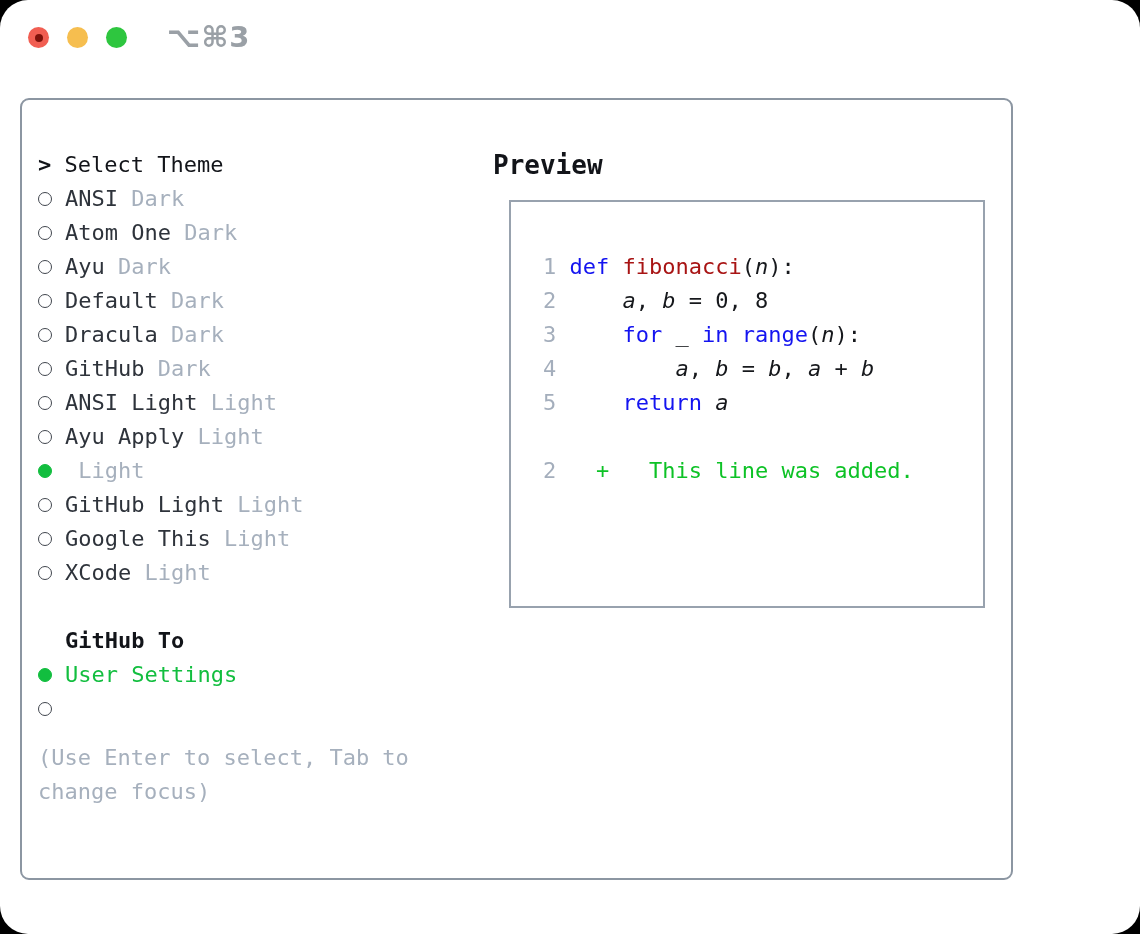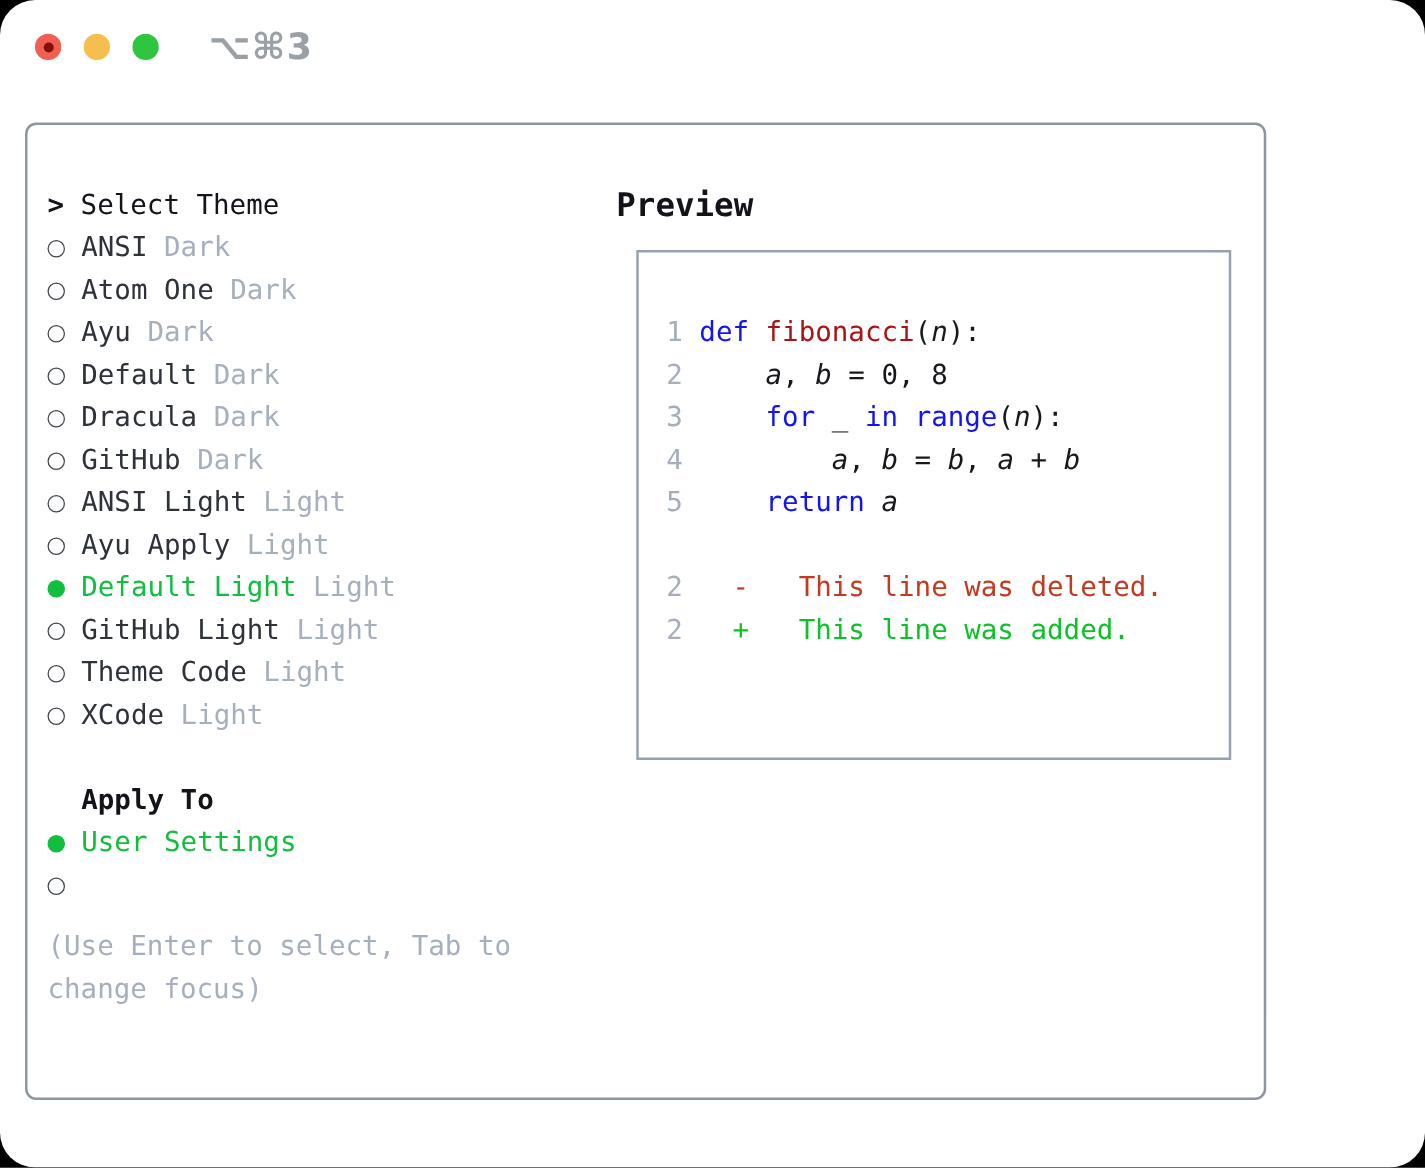--- a/index.html
+++ b/index.html
@@ -32,21 +32,21 @@
   .on .tname,.on .olabel{color:var(--sel);}
   .tbadge{color:var(--muted);margin-left:1ch;}
   .sec{margin-top:34px;}
   .sec-head{font-weight:bold;color:var(--heading);margin-left:27px;}
   .help{margin-top:15px;width:450px;font-size:22px;line-height:34px;color:var(--muted);}
 
   
   .pv-title{position:absolute;left:471px;top:48px;height:34px;line-height:34px;
             font-size:26px;font-weight:bold;color:var(--heading);}
   .pbox{position:absolute;left:487px;top:100px;width:476px;height:408px;box-sizing:border-box;
-        border:2px solid var(--pborder);background:#fff;padding:48px 0 0 22px;}
+        border:2px solid var(--pborder);background:#fff;padding:48px 0 0 32px;}
   .cl{white-space:pre;font-size:22px;line-height:34px;height:34px;color:var(--code);}
   .cl .ln{display:inline-block;width:1ch;margin-right:1ch;color:var(--linenum);}
   .blank{height:34px;}
   .kw{color:var(--kw);}
   .fn{color:var(--fn);}
   .pl{color:var(--code);}
   .va{color:var(--code);font-style:italic;}
   .ctx{color:var(--ctx);}
   .del{color:var(--del);}
   .add{color:var(--add);}
@@ -107,42 +107,41 @@
         <span class="tname">ANSI Light</span>
         <span class="tbadge">Light</span>
       </div>
       <div class="row item">
         <span class="radio"></span>
         <span class="tname">Ayu Apply</span>
         <span class="tbadge">Light</span>
       </div>
       <div class="row item on">
         <span class="radio"></span>
-        <span class="tname">Default Light</span>
         <span class="tbadge">Light</span>
       </div>
       <div class="row item">
         <span class="radio"></span>
         <span class="tname">GitHub Light</span>
         <span class="tbadge">Light</span>
       </div>
       <div class="row item">
         <span class="radio"></span>
-        <span class="tname">Theme Code</span>
+        <span class="tname">Google This</span>
         <span class="tbadge">Light</span>
       </div>
       <div class="row item">
         <span class="radio"></span>
         <span class="tname">XCode</span>
         <span class="tbadge">Light</span>
       </div>
 
       <div class="sec">
         <div class="row">
-          <span class="sec-head">Apply To</span>
+          <span class="sec-head">GitHub To</span>
         </div>
         <div class="row item on">
           <span class="radio"></span>
           <span class="olabel">User Settings</span>
         </div>
         <div class="row item">
           <span class="radio"></span>
         </div>
       </div>
 
@@ -153,18 +152,17 @@
 
     <div class="pbox">
       <div class="cl"><span class="ln">1</span><span class="kw">def </span><span class="fn">fibonacci</span><span class="pl">(</span><span class="va">n</span><span class="pl">):</span></div>
       <div class="cl"><span class="ln">2</span><span class="pl">    </span><span class="va">a</span><span class="pl">, </span><span class="va">b</span><span class="pl"> = 0, 8</span></div>
       <div class="cl"><span class="ln">3</span><span class="pl">    </span><span class="kw">for</span><span class="pl"> </span><span class="va">_</span><span class="pl"> </span><span class="kw">in</span><span class="pl"> </span><span class="kw">range</span><span class="pl">(</span><span class="va">n</span><span class="pl">):</span></div>
       <div class="cl"><span class="ln">4</span><span class="pl">        </span><span class="va">a</span><span class="pl">, </span><span class="va">b</span><span class="pl"> = </span><span class="va">b</span><span class="pl">, </span><span class="va">a</span><span class="pl"> + </span><span class="va">b</span></div>
       <div class="cl"><span class="ln">5</span><span class="pl">    </span><span class="kw">return</span><span class="pl"> </span><span class="va">a</span></div>
 
       <div class="blank"></div>
 
-      <div class="cl"><span class="ln">2</span><span class="del">  -   This line was deleted.</span></div>
       <div class="cl"><span class="ln">2</span><span class="add">  +   This line was added.</span></div>
     </div>
 
   </div>
 </div>
 
 </body></html>

